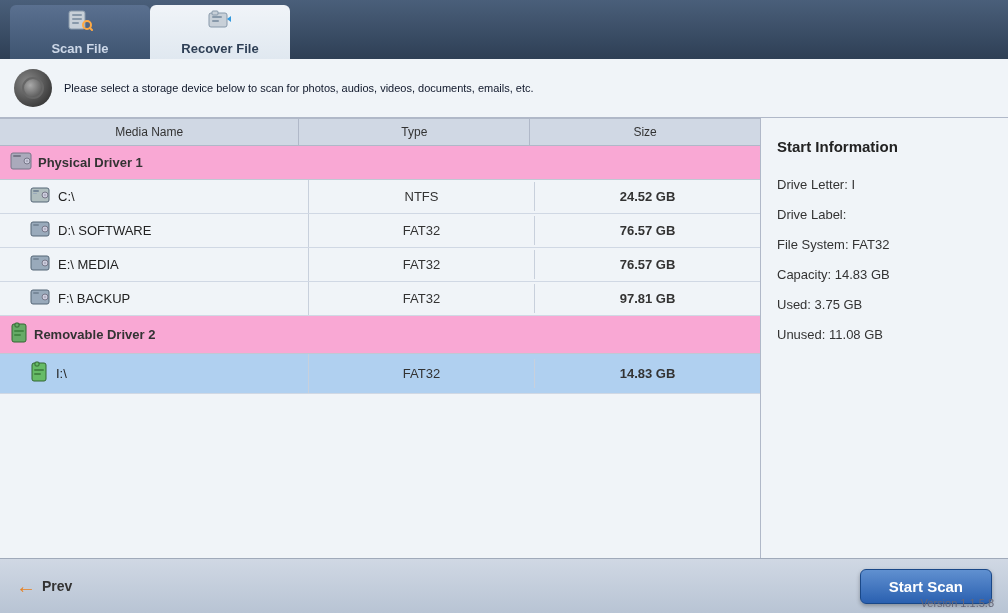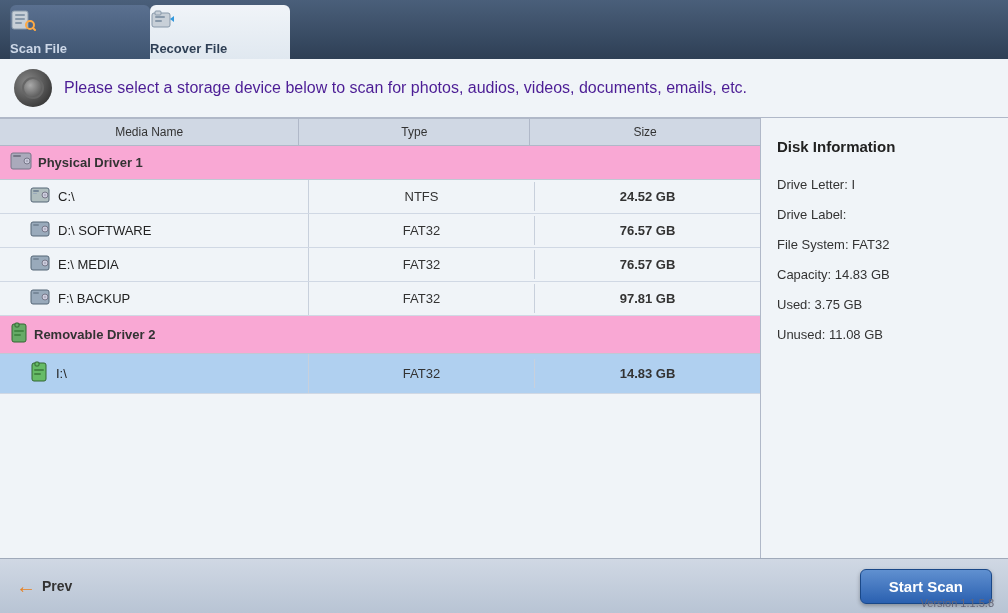--- a/index.html
+++ b/index.html
@@ -9,21 +9,21 @@
     .tab-bar {
       display: flex;
       background: linear-gradient(180deg, #4a5f7a 0%, #2e3f55 100%);
       height: 59px;
       align-items: flex-end;
       padding: 0 10px;
     }
     .tab {
       display: flex;
       flex-direction: column;
-      align-items: flex-start;
+      align-items: center;
       justify-content: center;
       width: 140px;
       height: 54px;
       cursor: pointer;
       border-radius: 6px 6px 0 0;
       font-size: 13px;
       font-weight: bold;
       gap: 4px;
     }
     .tab.inactive {
@@ -73,21 +73,21 @@
       background: radial-gradient(circle at 35% 35%, #aaa, #444);
       border: 2px solid #666;
     }
     .info-text {}
     .info-title {
       color: #1a6bbf;
       font-size: 14px;
       font-weight: bold;
       margin-bottom: 3px;
     }
-    .info-subtitle { color: #4c1d95; font-size: 16px; }
+    .info-subtitle { color: #0f172a; font-size: 11px; }
 
     
     .content-area {
       display: flex;
       flex: 1;
       overflow: hidden;
     }
 
     
     .table-area {
@@ -378,21 +378,21 @@
             <span>I:\</span>
           </div>
           <div class="drive-cell-type">FAT32</div>
           <div class="drive-cell-size">14.83 GB</div>
         </div>
 
       </div>
     </div>
 
     <div class="disk-info-panel">
-      <div class="disk-info-title">Disk Information</div>
+      <div class="disk-info-title">Start Information</div>
       <div class="disk-info-row">Drive Letter: I</div>
       <div class="disk-info-row">Drive Label:</div>
       <div class="disk-info-row">File System: FAT32</div>
       <div class="disk-info-row">Capacity: 14.83 GB</div>
       <div class="disk-info-row">Used: 3.75 GB</div>
       <div class="disk-info-row">Unused: 11.08 GB</div>
     </div>
 
   </div>
 

